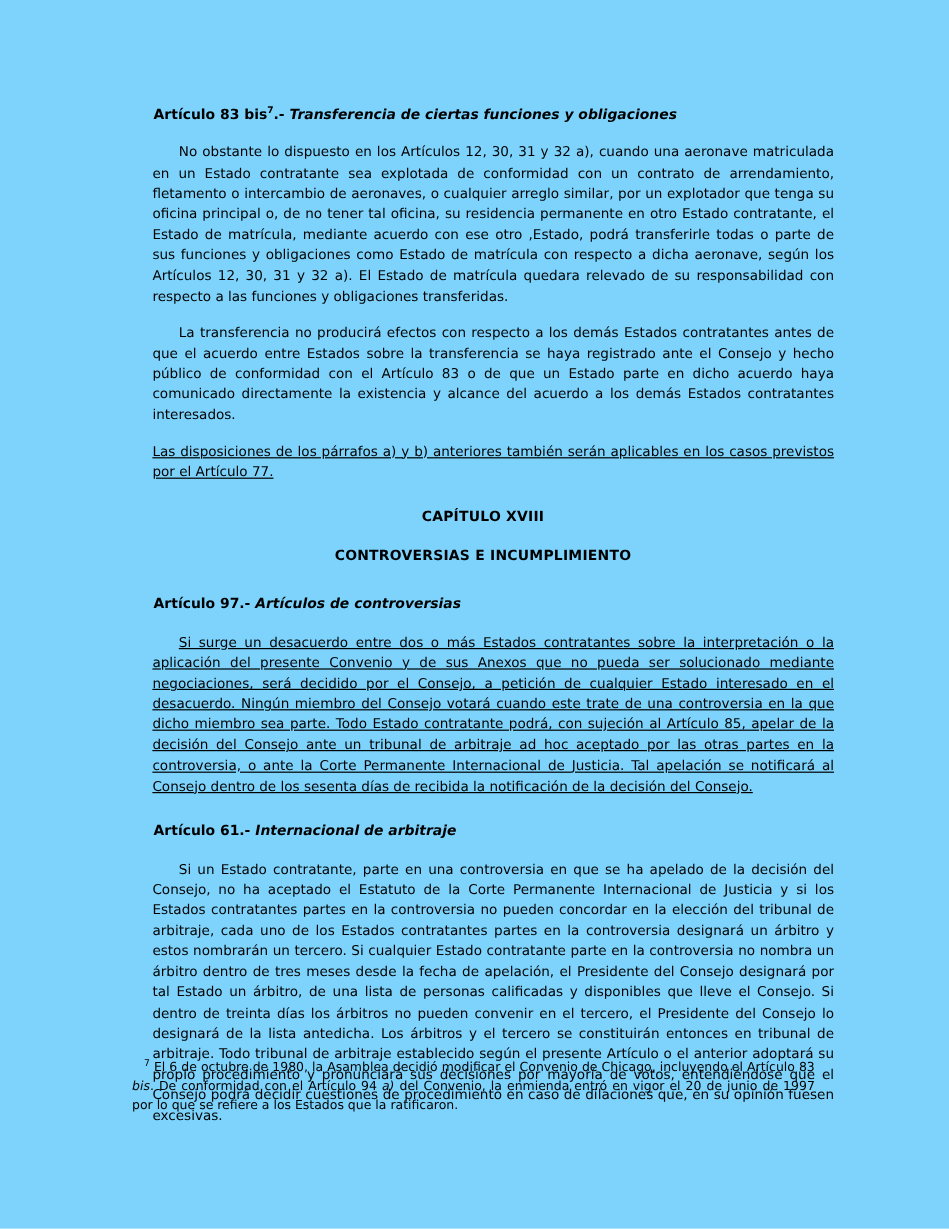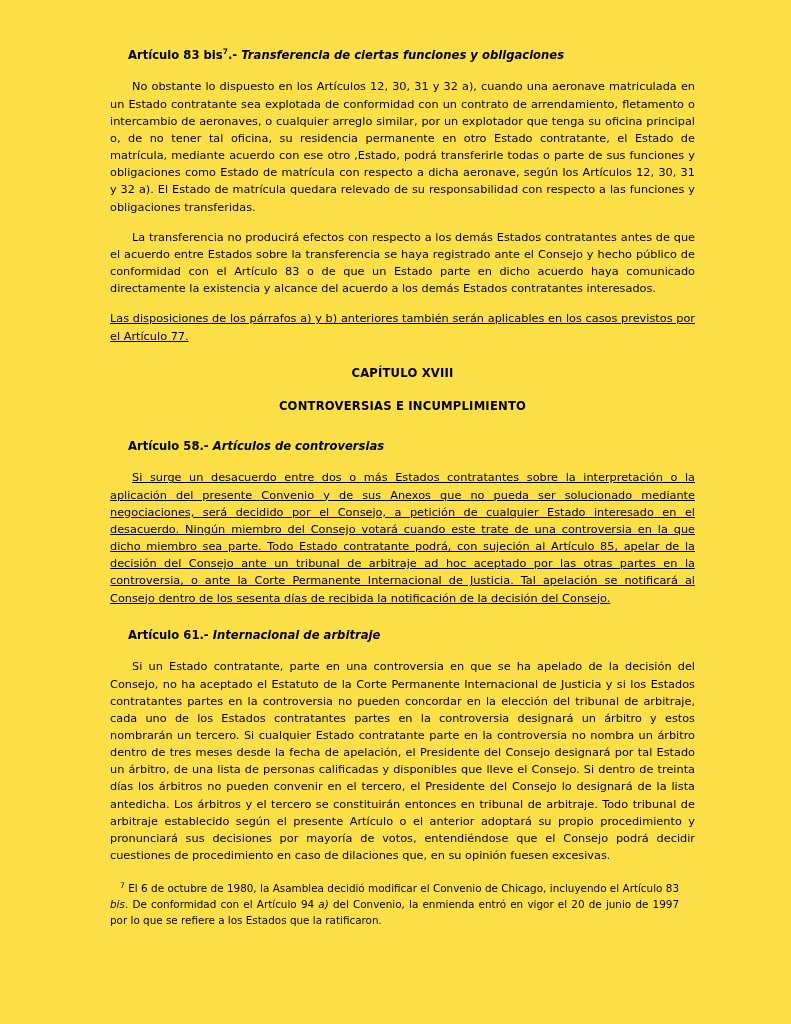--- a/index.html
+++ b/index.html
@@ -4,25 +4,25 @@
 <style>
   html, body {
     margin: 0;
     padding: 0;
     background: #ffffff;
   }
   .page {
     position: relative;
     width: 791px;
     height: 1024px;
-    background: #fde047;
+    background: #7dd3fc;
     font-family: "DejaVu Sans", sans-serif;
     color: #000000;
     box-sizing: border-box;
-    padding: 46px 96px 60px 110px;
+    padding: 86px 96px 60px 110px;
   }
   .doc {
     font-size: 11.3px;
     line-height: 1.52;
   }
   
   .art-heading {
     font-weight: bold;
     margin: 0 0 14px 0;
     padding-left: 18px;
@@ -30,21 +30,21 @@
   }
   .art-heading .ital {
     font-style: italic;
   }
   sup.fn {
     font-size: 7.6px;
     vertical-align: super;
     font-weight: bold;
   }
   p.body {
-    margin: 0 0 13px 0;
+    margin: 0 0 13px 17px;
     text-align: justify;
     text-indent: 22px;
     hyphens: none;
   }
   p.body.noindent {
     text-indent: 0;
   }
   p.body.last {
     margin-bottom: 18px;
     text-decoration: underline;
@@ -101,21 +101,21 @@
     </div>
 
     <p class="body">No obstante lo dispuesto en los Artículos 12, 30, 31 y 32 a), cuando una aeronave matriculada en un Estado contratante sea explotada de conformidad con un contrato de arrendamiento, fletamento o intercambio de aeronaves, o cualquier arreglo similar, por un explotador que tenga su oficina principal o, de no tener tal oficina, su residencia permanente en otro Estado contratante, el Estado de matrícula, mediante acuerdo con ese otro ,Estado, podrá transferirle todas o parte de sus funciones y obligaciones como Estado de matrícula con respecto a dicha aeronave, según los Artículos 12, 30, 31 y 32 a). El Estado de matrícula quedara relevado de su responsabilidad con respecto a las funciones y obligaciones transferidas.</p>
     <p class="body">La transferencia no producirá efectos con respecto a los demás Estados contratantes antes de que el acuerdo entre Estados sobre la transferencia se haya registrado ante el Consejo y hecho público de conformidad con el Artículo 83 o de que un Estado parte en dicho acuerdo haya comunicado directamente la existencia y alcance del acuerdo a los demás Estados contratantes interesados.</p>
     <p class="body noindent last">Las disposiciones de los párrafos a) y b) anteriores también serán aplicables en los casos previstos por el Artículo 77.</p>
 
     <div class="center-head gap-before">CAPÍTULO XVIII</div>
     <div class="center-head second">CONTROVERSIAS E INCUMPLIMIENTO</div>
 
     <div class="art-heading">
-      <span>Artículo 58.- </span><span class="ital">Artículos de controversias</span>
+      <span>Artículo 97.- </span><span class="ital">Artículos de controversias</span>
     </div>
     <p class="body last">Si surge un desacuerdo entre dos o más Estados contratantes sobre la interpretación o la aplicación del presente Convenio y de sus Anexos que no pueda ser solucionado mediante negociaciones, será decidido por el Consejo, a petición de cualquier Estado interesado en el desacuerdo. Ningún miembro del Consejo votará cuando este trate de una controversia en la que dicho miembro sea parte. Todo Estado contratante podrá, con sujeción al Artículo 85, apelar de la decisión del Consejo ante un tribunal de arbitraje ad hoc aceptado por las otras partes en la controversia, o ante la Corte Permanente Internacional de Justicia. Tal apelación se notificará al Consejo dentro de los sesenta días de recibida la notificación de la decisión del Consejo.</p>
 
     <div class="art-heading gap-before">
       <span>Artículo 61.- </span><span class="ital">Internacional de arbitraje</span>
     </div>
     <p class="body">Si un Estado contratante, parte en una controversia en que se ha apelado de la decisión del Consejo, no ha aceptado el Estatuto de la Corte Permanente Internacional de Justicia y si los Estados contratantes partes en la controversia no pueden concordar en la elección del tribunal de arbitraje, cada uno de los Estados contratantes partes en la controversia designará un árbitro y estos nombrarán un tercero. Si cualquier Estado contratante parte en la controversia no nombra un árbitro dentro de tres meses desde la fecha de apelación, el Presidente del Consejo designará por tal Estado un árbitro, de una lista de personas calificadas y disponibles que lleve el Consejo. Si dentro de treinta días los árbitros no pueden convenir en el tercero, el Presidente del Consejo lo designará de la lista antedicha. Los árbitros y el tercero se constituirán entonces en tribunal de arbitraje. Todo tribunal de arbitraje establecido según el presente Artículo o el anterior adoptará su propio procedimiento y pronunciará sus decisiones por mayoría de votos, entendiéndose que el Consejo podrá decidir cuestiones de procedimiento en caso de dilaciones que, en su opinión fuesen excesivas.</p>
 
   </div>
 

